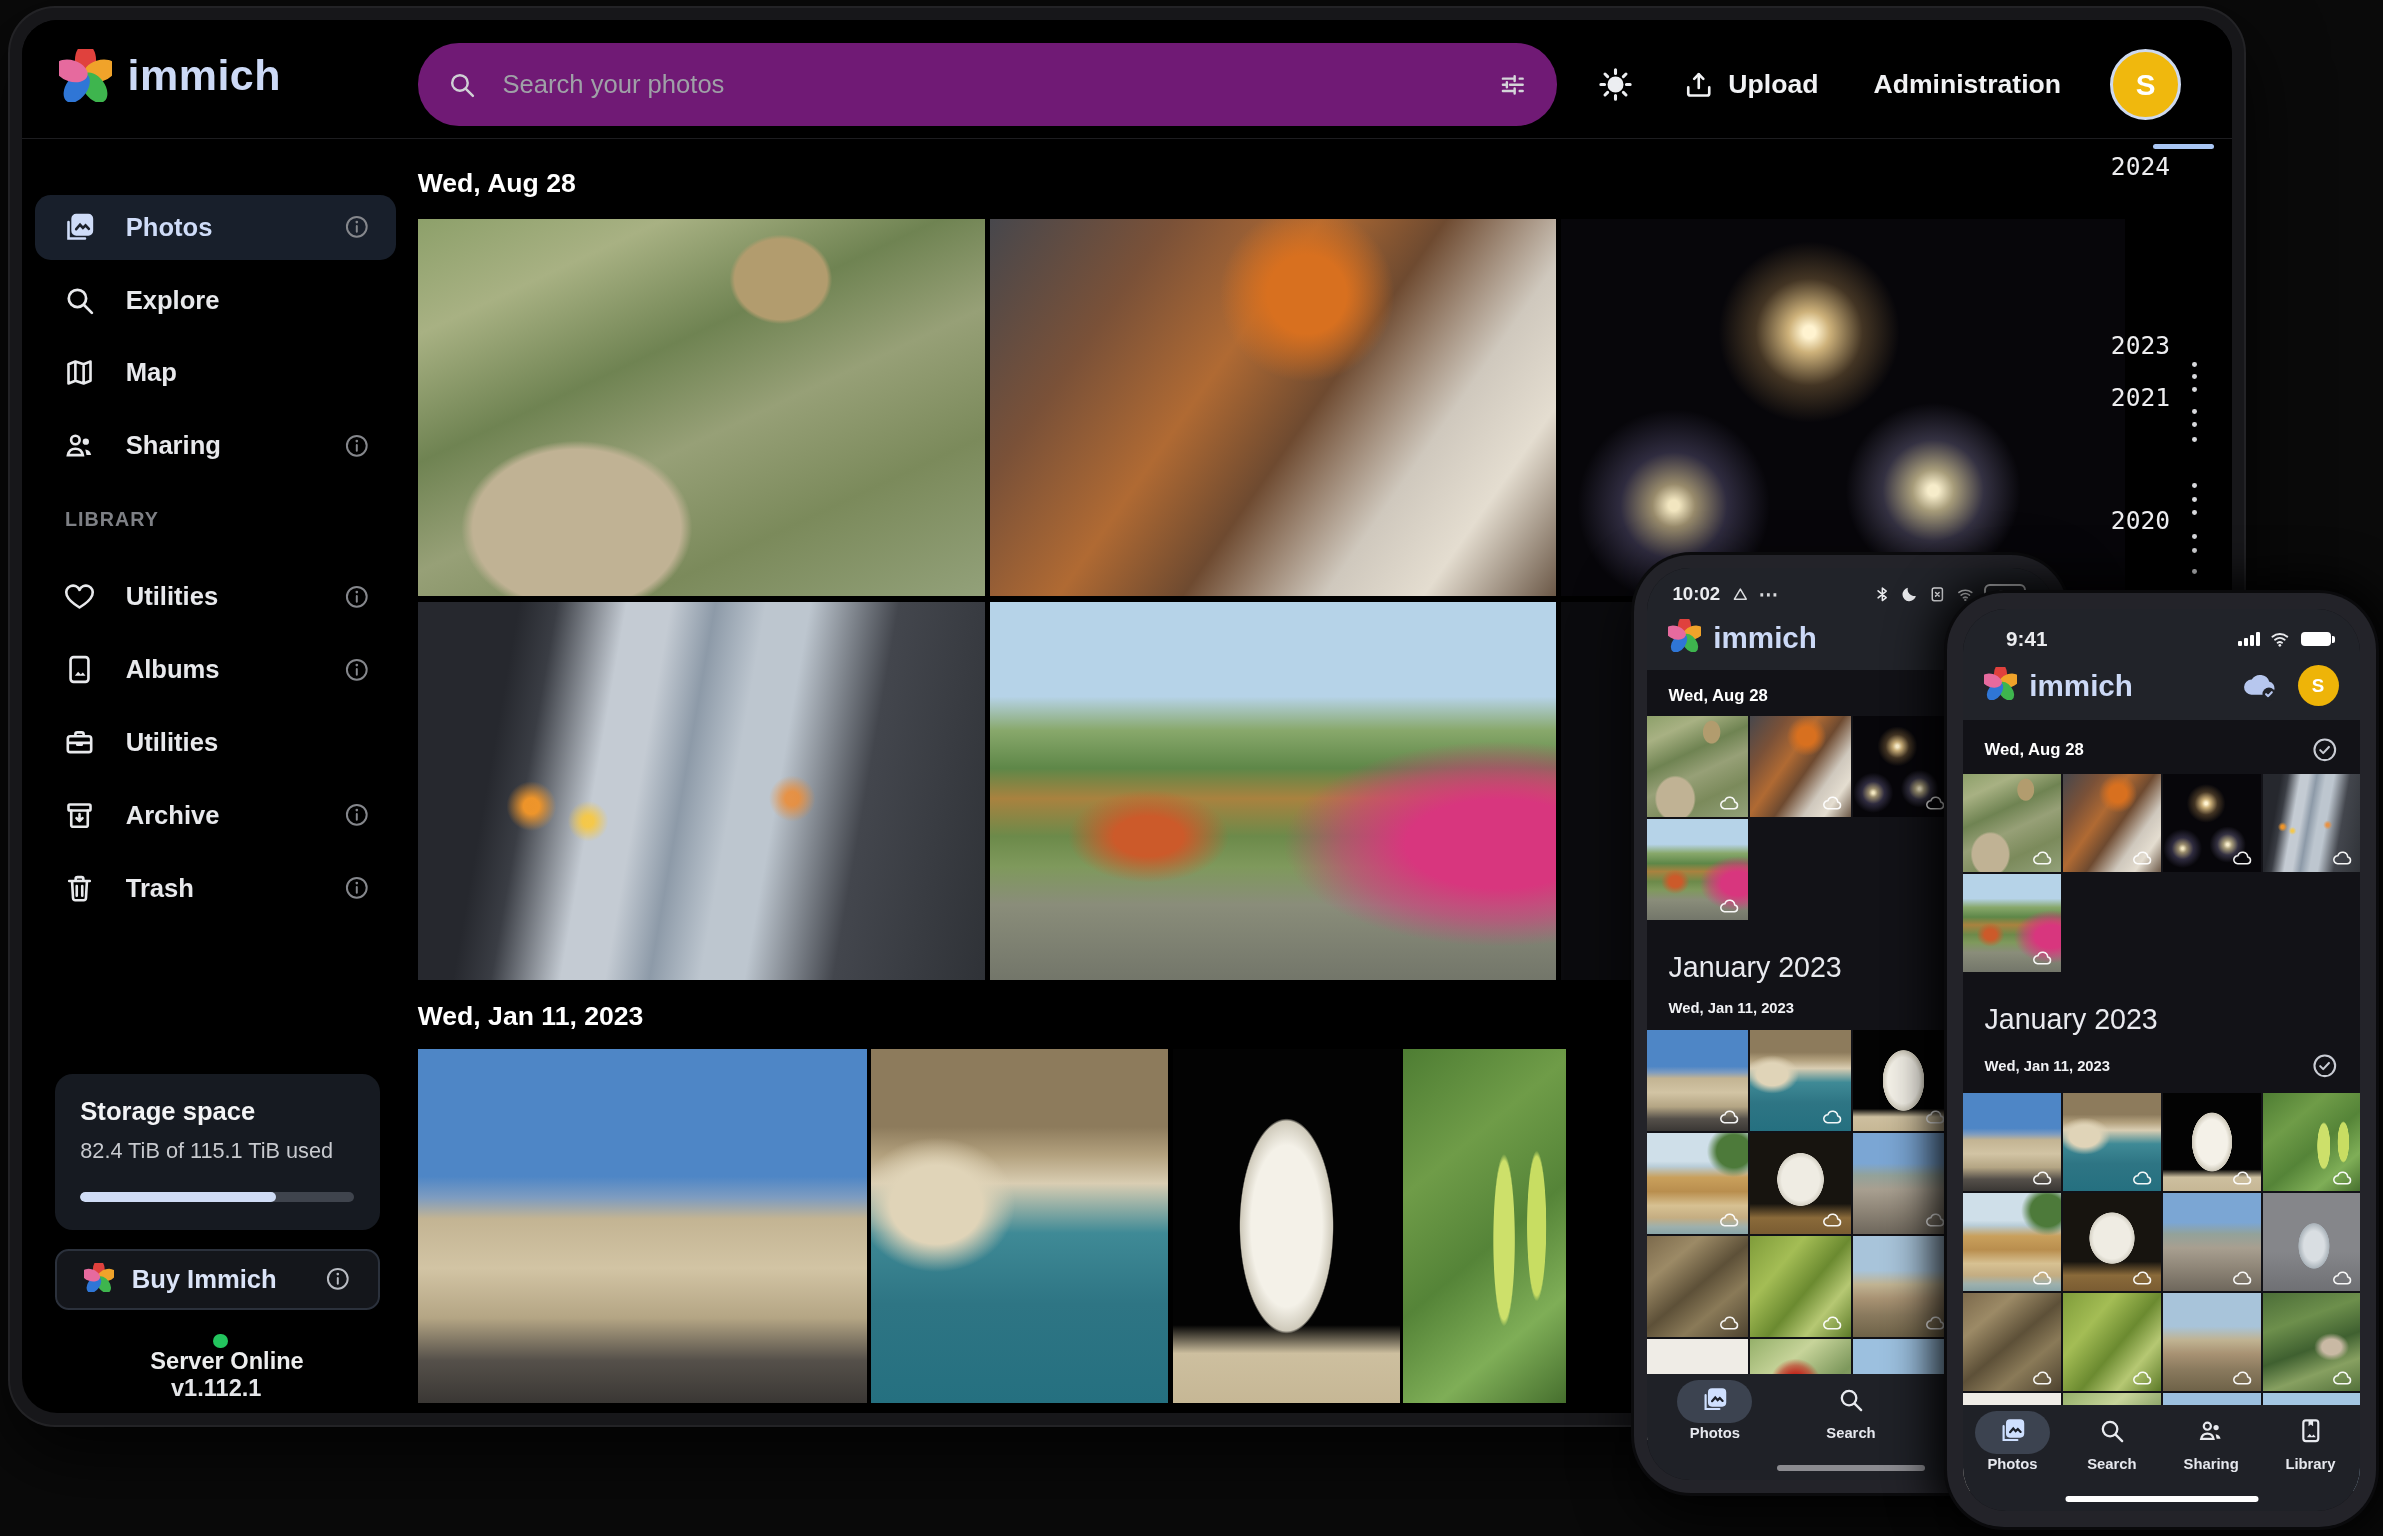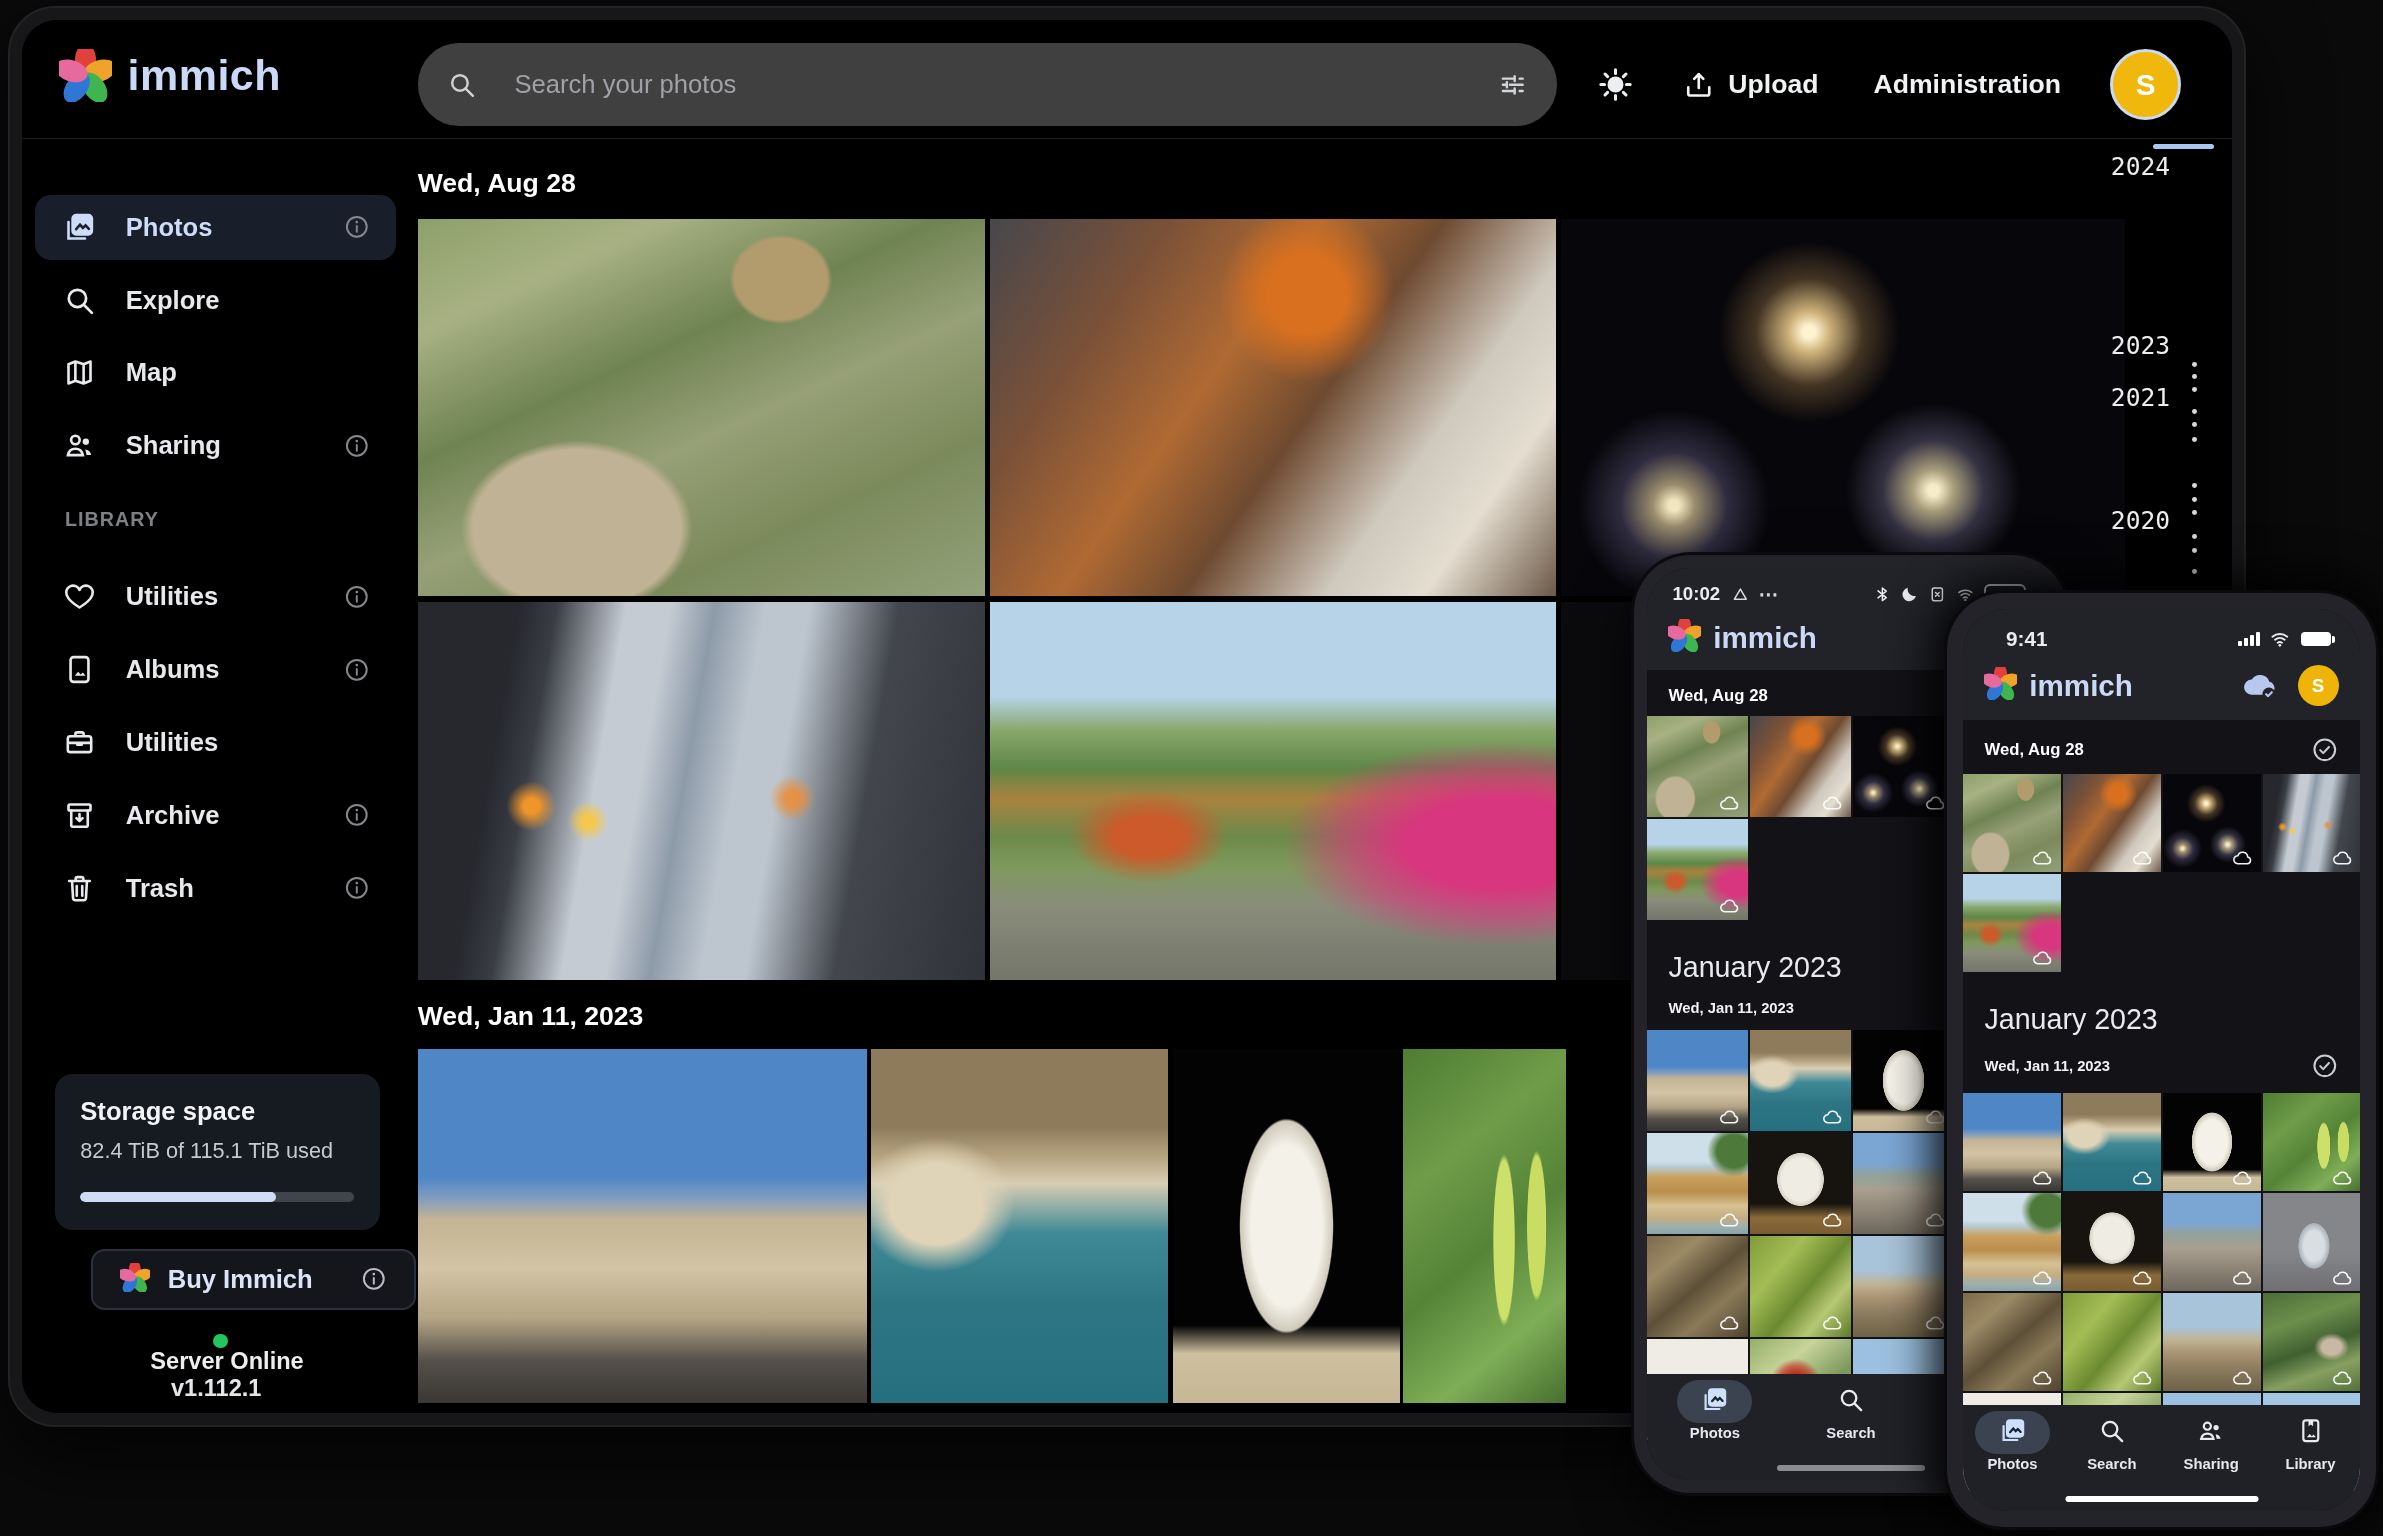--- a/index.html
+++ b/index.html
@@ -8,21 +8,21 @@
 
   
   .desktop{position:absolute;left:9.9px;top:7.9px;width:2234px;height:1417px;background:#17171a;border-radius:45px;padding:11.8px;box-sizing:border-box;box-shadow:0 0 0 2px #232326,0 29.6px 79px rgba(0,0,0,.8);}
   .dscreen{position:relative;width:100%;height:100%;background:#000;border-radius:35px;overflow:hidden;}
 
   
   .topbar{position:absolute;left:0;top:0;width:100%;height:118px;background:#000;border-bottom:1px solid #1d1d20;z-index:3;}
   .brand{position:absolute;left:37px;top:29.6px;display:flex;align-items:center;gap:15.8px;}
   .brand svg{display:block}
   .brand-word{font-size:43px;font-weight:600;color:#ccd9f6;letter-spacing:0.5px;}
-  .searchbar{position:absolute;left:396px;top:23.6px;width:1139px;height:83px;background:#404040;border-radius:41px;display:flex;align-items:center;padding:0 29.6px;box-sizing:border-box;color:#9fa1a7;cursor:text;gap:12px;}
+  .searchbar{position:absolute;left:396px;top:23.6px;width:1139px;height:83px;background:#701a75;border-radius:41px;display:flex;align-items:center;padding:0 29.6px;box-sizing:border-box;color:#9fa1a7;cursor:text;}
   .searchbar .s-ic{width:29.6px;height:29.6px;color:#cfd0d4;flex:0 0 auto}
   .searchbar .ph{flex:1;margin-left:25.6px;font-size:25.6px;color:#9fa1a7;}
   .searchbar .f-ic{width:29.6px;height:29.6px;color:#d4d5d9;cursor:pointer}
   .top-actions{position:absolute;right:51px;top:23.6px;height:83px;display:flex;align-items:center;gap:43px;}
   .icon-btn{width:37px;height:37px;color:#eceef1;background:none;border:none;padding:0;cursor:pointer}
   .icon-btn svg{width:100%;height:100%}
   .upload-btn{display:flex;align-items:center;gap:13.8px;background:none;border:none;color:#f1f2f4;font-size:26.6px;font-weight:700;cursor:pointer;font-family:inherit;}
   .upload-btn .u-ic{width:31.5px;height:31.5px;}
   .admin-btn{background:none;border:none;color:#f1f2f4;font-size:26.6px;font-weight:700;cursor:pointer;font-family:Liberation Sans, sans-serif;}
   .avatar{width:71px;height:71px;border-radius:50%;background:#f0b80d;border:3px solid #cdd9f0;color:#fff;font-size:29.6px;font-weight:700;display:flex;align-items:center;justify-content:center;cursor:pointer;box-sizing:border-box;}
@@ -36,21 +36,21 @@
   .si-label{margin-left:29.6px;font-size:25.6px;font-weight:700;flex:1;}
   .si-info{width:27.6px;height:27.6px;margin-right:25.6px;color:#85878c;cursor:pointer}
   .lib-heading{margin:29.6px 0 33px 29.6px;font-size:19.7px;font-weight:700;letter-spacing:1px;color:#7e8085;}
 
   
   .storage-card{position:absolute;left:33px;top:1054px;width:325px;height:156px;background:#161a21;border-radius:17.7px;padding:23.6px 25.6px;box-sizing:border-box;z-index:2;}
   .storage-title{font-size:25.6px;font-weight:700;color:#f3f4f6;}
   .storage-usage{margin-top:11.8px;font-size:21.7px;color:#c7c9ce;}
   .storage-track{margin-top:27.6px;width:100%;height:9.9px;border-radius:5.9px;background:#3f444d;overflow:hidden;}
   .storage-fill{height:100%;border-radius:5.9px;background:#cfdcf5;}
-  .buy-btn{position:absolute;left:33px;top:1229px;width:325px;height:61px;background:#14161b;border:2px solid #2b313c;border-radius:13.8px;display:flex;align-items:center;box-sizing:border-box;cursor:pointer;z-index:2;font-family:inherit;margin-left:36px;}
+  .buy-btn{position:absolute;left:33px;top:1229px;width:325px;height:61px;background:#14161b;border:2px solid #2b313c;border-radius:13.8px;display:flex;align-items:center;box-sizing:border-box;cursor:pointer;z-index:2;font-family:inherit;}
   .buy-btn .b-logo{margin-left:21.7px}
   .buy-btn .b-label{margin-left:17.7px;font-size:25.6px;font-weight:700;color:#dbe4f8;flex:1;text-align:left;}
   .buy-btn .b-info{width:27.6px;height:27.6px;color:#b9bcc3;margin-right:19.7px}
   .server-row{position:absolute;left:33px;top:1314px;width:325px;display:flex;align-items:center;z-index:2;flex-direction:column;}
   .srv-dot{width:14.8px;height:14.8px;border-radius:50%;background:#23c55e;margin-left:5.9px;}
   .srv-label{margin-left:19.7px;font-size:23.6px;font-weight:700;color:#eceded;flex:1;}
   .srv-version{font-size:23.6px;font-weight:700;color:#e4e5e8;margin-right:2px;}
 
   
   #dmain{position:absolute;inset:0;z-index:1;}

